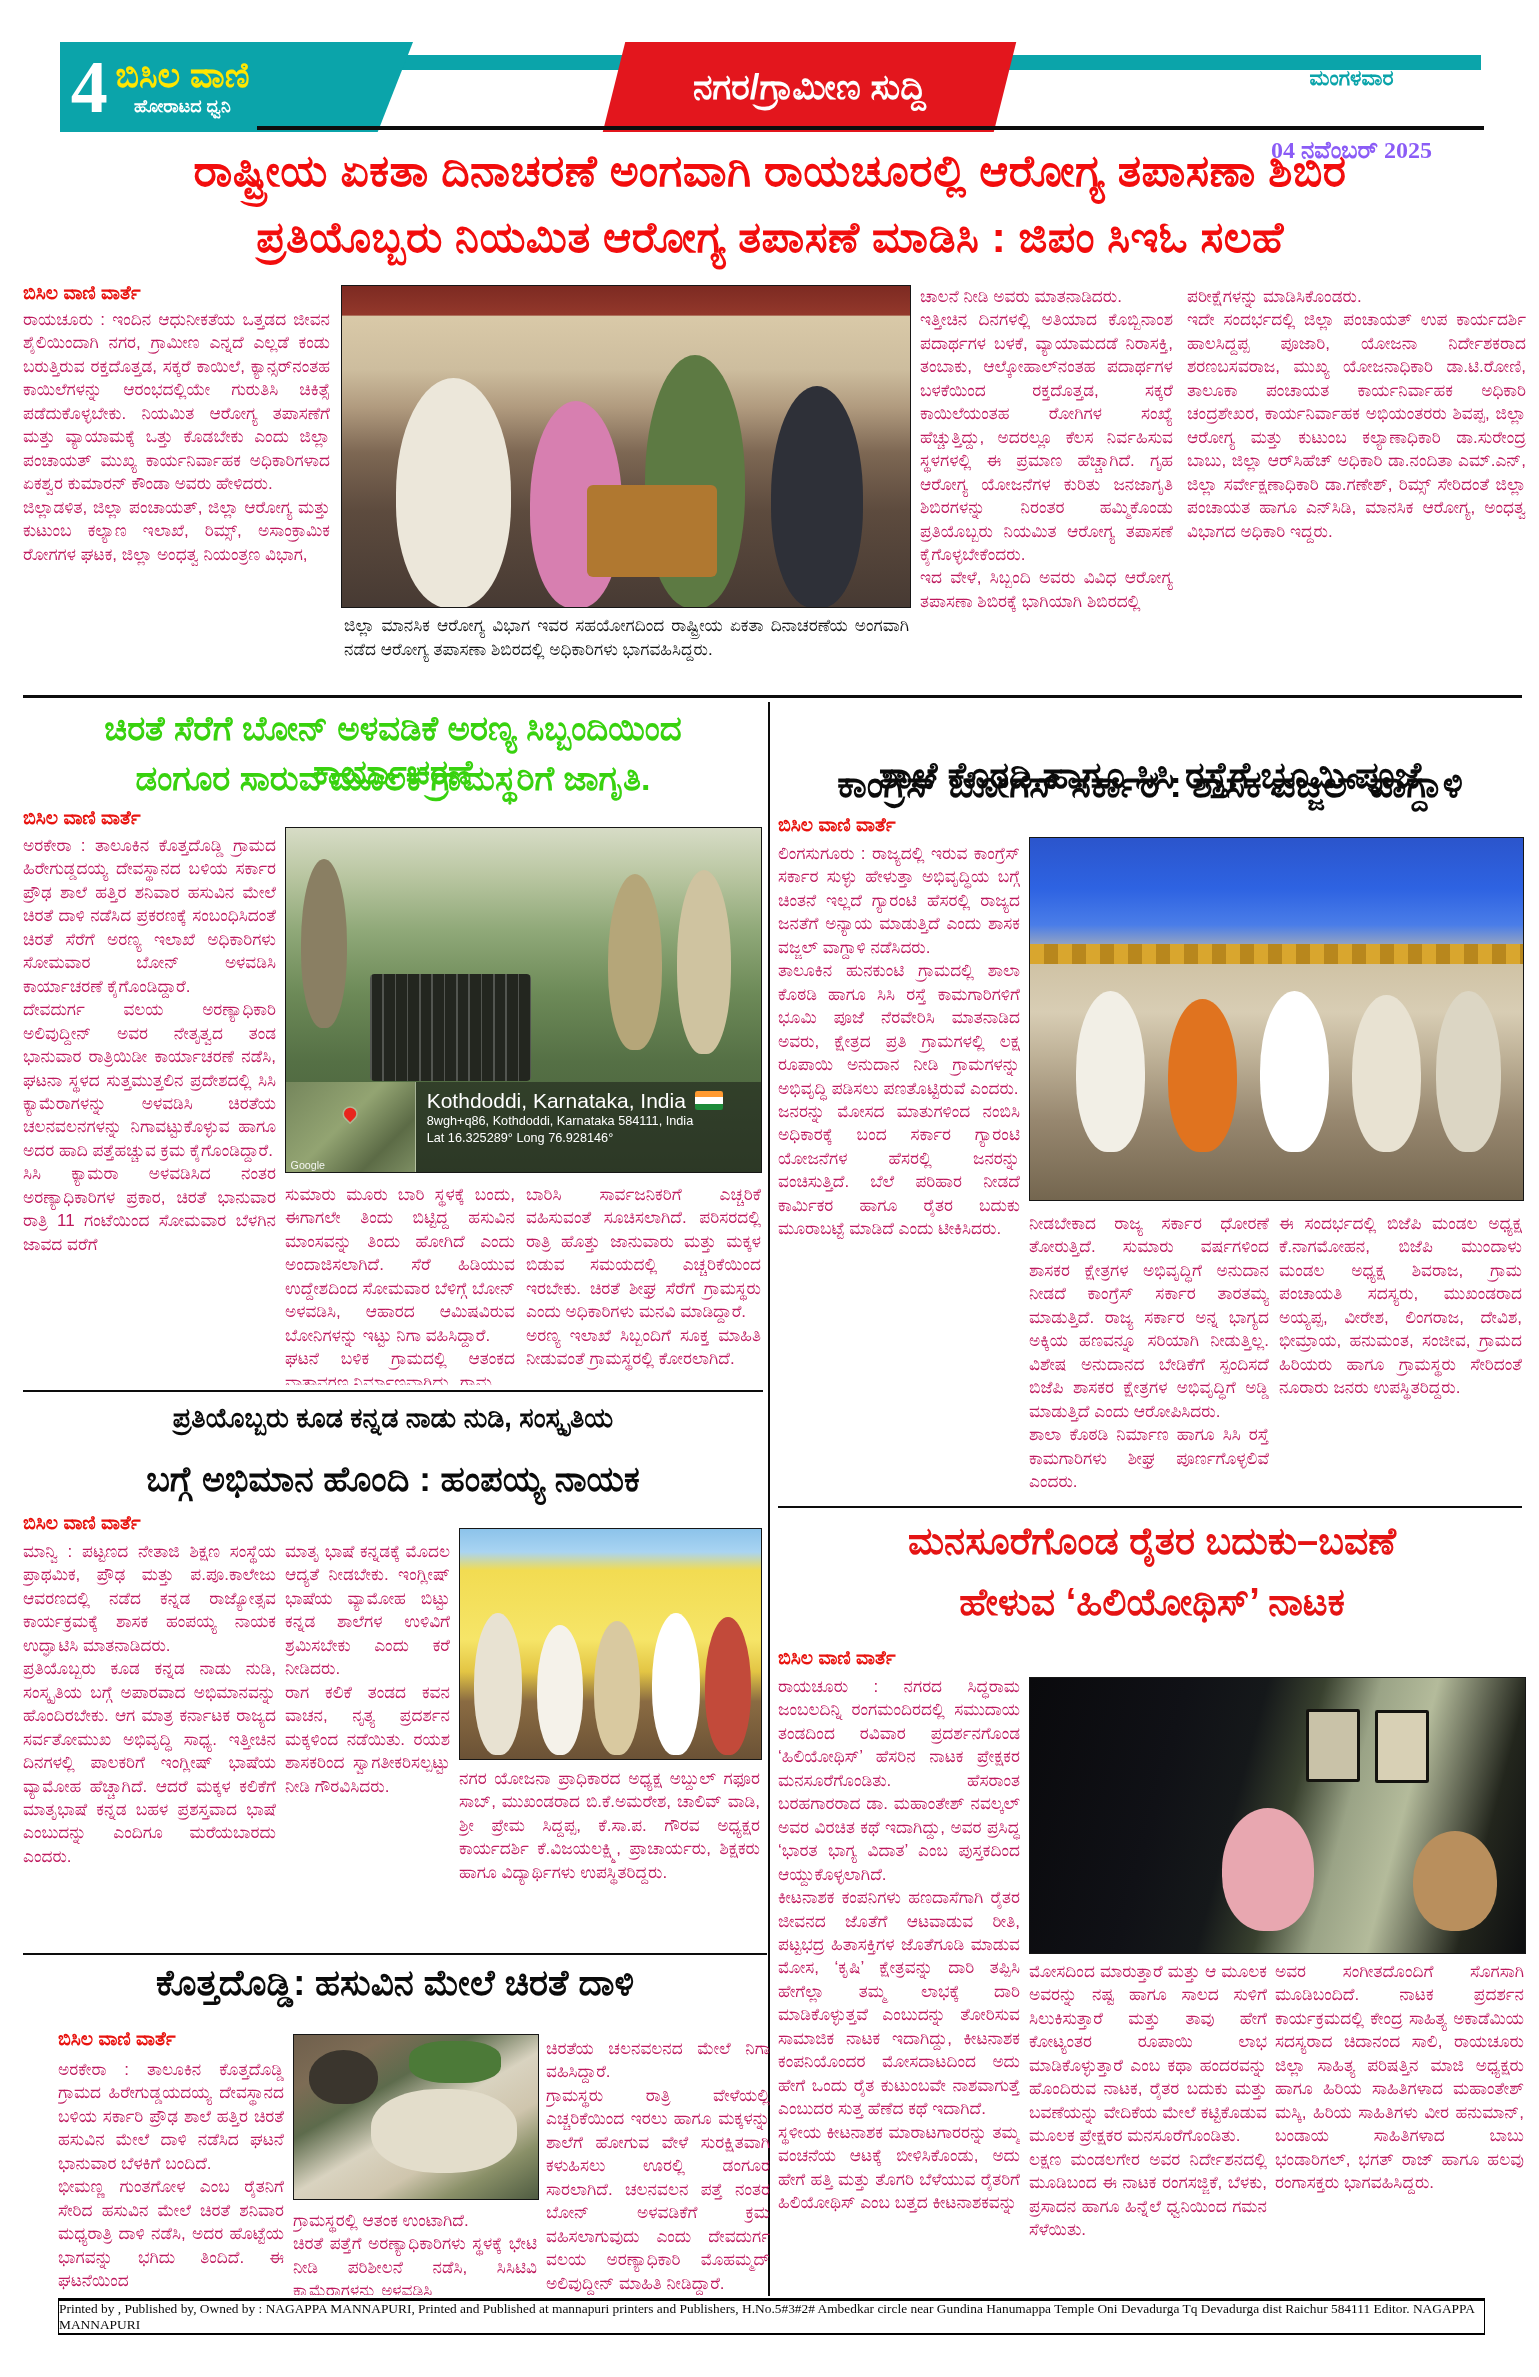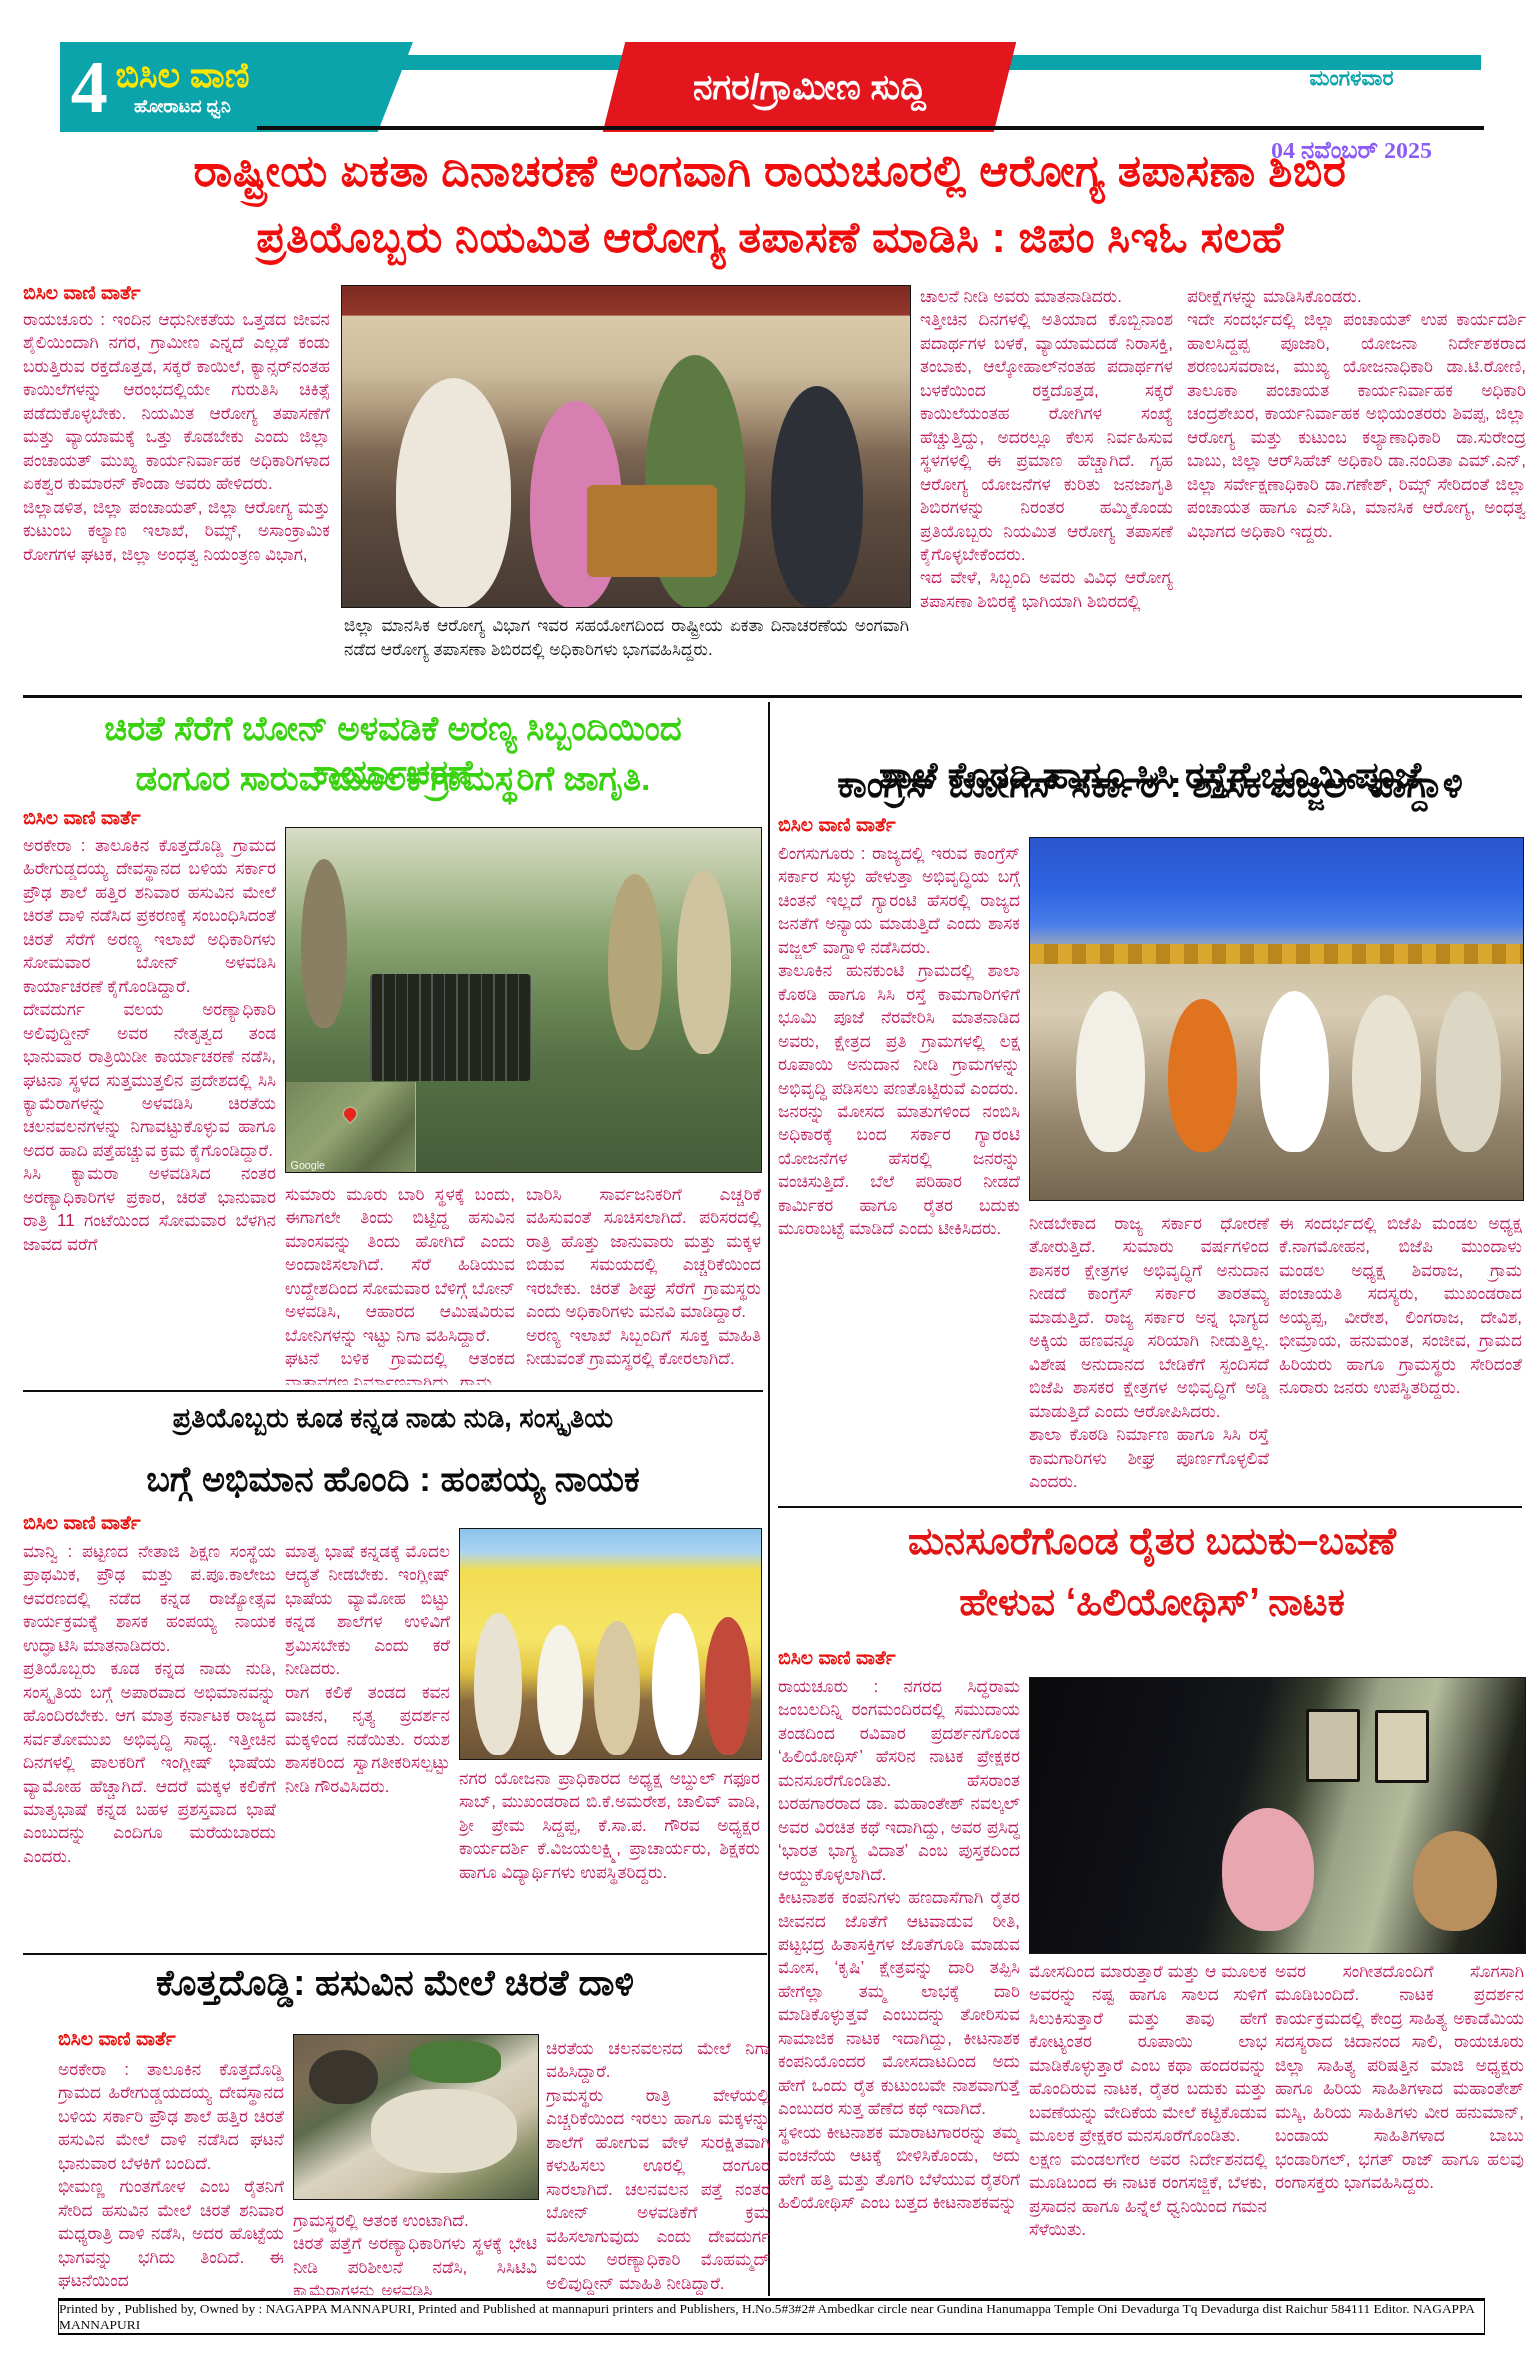--- a/index.html
+++ b/index.html
@@ -110,20 +110,28 @@
   <span class="fig" style="left:84px;top:146px;width:161px;height:107px;background:#23261f;border-radius:4.6px;
         background-image:repeating-linear-gradient(90deg,rgba(255,255,255,.22) 0 1.5px,transparent 1.5px 12.3px);"></span>
   <span class="fig" style="left:322px;top:46px;width:54px;height:176px;background:#b5a679;"></span>
   <span class="fig" style="left:391px;top:42px;width:54px;height:184px;background:#cfc3a0;"></span>
   <span class="fig" style="left:15.3px;top:31px;width:46px;height:169px;background:#8a7f63;"></span>
   <div class="gps-wrap">
     <div class="gps-map">
       <span class="gps-pin"></span>
       <span class="gps-maplabel">Google</span>
     </div>
+    <div class="gps-text">
+      <div class="gps-title">
+        <span>Kothdoddi, Karnataka, India</span>
+        <span class="flag"></span>
+      </div>
+      <div class="gps-sub">8wgh+q86, Kothdoddi, Karnataka 584111, India</div>
+      <div class="gps-sub">Lat 16.325289° Long 76.928146°</div>
+    </div>
   </div>
 </div>
 
 <div class="coltext" style="left:285px;top:1183px;width:230px;height:202px;">ಸುಮಾರು ಮೂರು ಬಾರಿ ಸ್ಥಳಕ್ಕೆ ಬಂದು, ಈಗಾಗಲೇ ತಿಂದು ಬಿಟ್ಟಿದ್ದ ಹಸುವಿನ ಮಾಂಸವನ್ನು ತಿಂದು ಹೋಗಿದೆ ಎಂದು ಅಂದಾಜಿಸಲಾಗಿದೆ. ಸೆರೆ ಹಿಡಿಯುವ ಉದ್ದೇಶದಿಂದ ಸೋಮವಾರ ಬೆಳಿಗ್ಗೆ ಬೋನ್ ಅಳವಡಿಸಿ, ಆಹಾರದ ಆಮಿಷವಿರುವ ಬೋನಿಗಳನ್ನು ಇಟ್ಟು ನಿಗಾ ವಹಿಸಿದ್ದಾರೆ.
 ಘಟನೆ ಬಳಿಕ ಗ್ರಾಮದಲ್ಲಿ ಆತಂಕದ ವಾತಾವರಣ ನಿರ್ಮಾಣವಾಗಿದ್ದು, ಗ್ರಾಮ</div>
 <div class="coltext" style="left:526px;top:1183px;width:235px;height:202px;">ಬಾರಿಸಿ ಸಾರ್ವಜನಿಕರಿಗೆ ಎಚ್ಚರಿಕೆ ವಹಿಸುವಂತೆ ಸೂಚಿಸಲಾಗಿದೆ. ಪರಿಸರದಲ್ಲಿ ರಾತ್ರಿ ಹೊತ್ತು ಜಾನುವಾರು ಮತ್ತು ಮಕ್ಕಳ ಬಿಡುವ ಸಮಯದಲ್ಲಿ ಎಚ್ಚರಿಕೆಯಿಂದ ಇರಬೇಕು. ಚಿರತೆ ಶೀಘ್ರ ಸೆರೆಗೆ ಗ್ರಾಮಸ್ಥರು ಎಂದು ಅಧಿಕಾರಿಗಳು ಮನವಿ ಮಾಡಿದ್ದಾರೆ.
 ಅರಣ್ಯ ಇಲಾಖೆ ಸಿಬ್ಬಂದಿಗೆ ಸೂಕ್ತ ಮಾಹಿತಿ ನೀಡುವಂತೆ ಗ್ರಾಮಸ್ಥರಲ್ಲಿ ಕೋರಲಾಗಿದೆ.</div>
 
 <div class="rule" style="left:23px;top:1390px;width:740px;height:2.3px;"></div>
 

